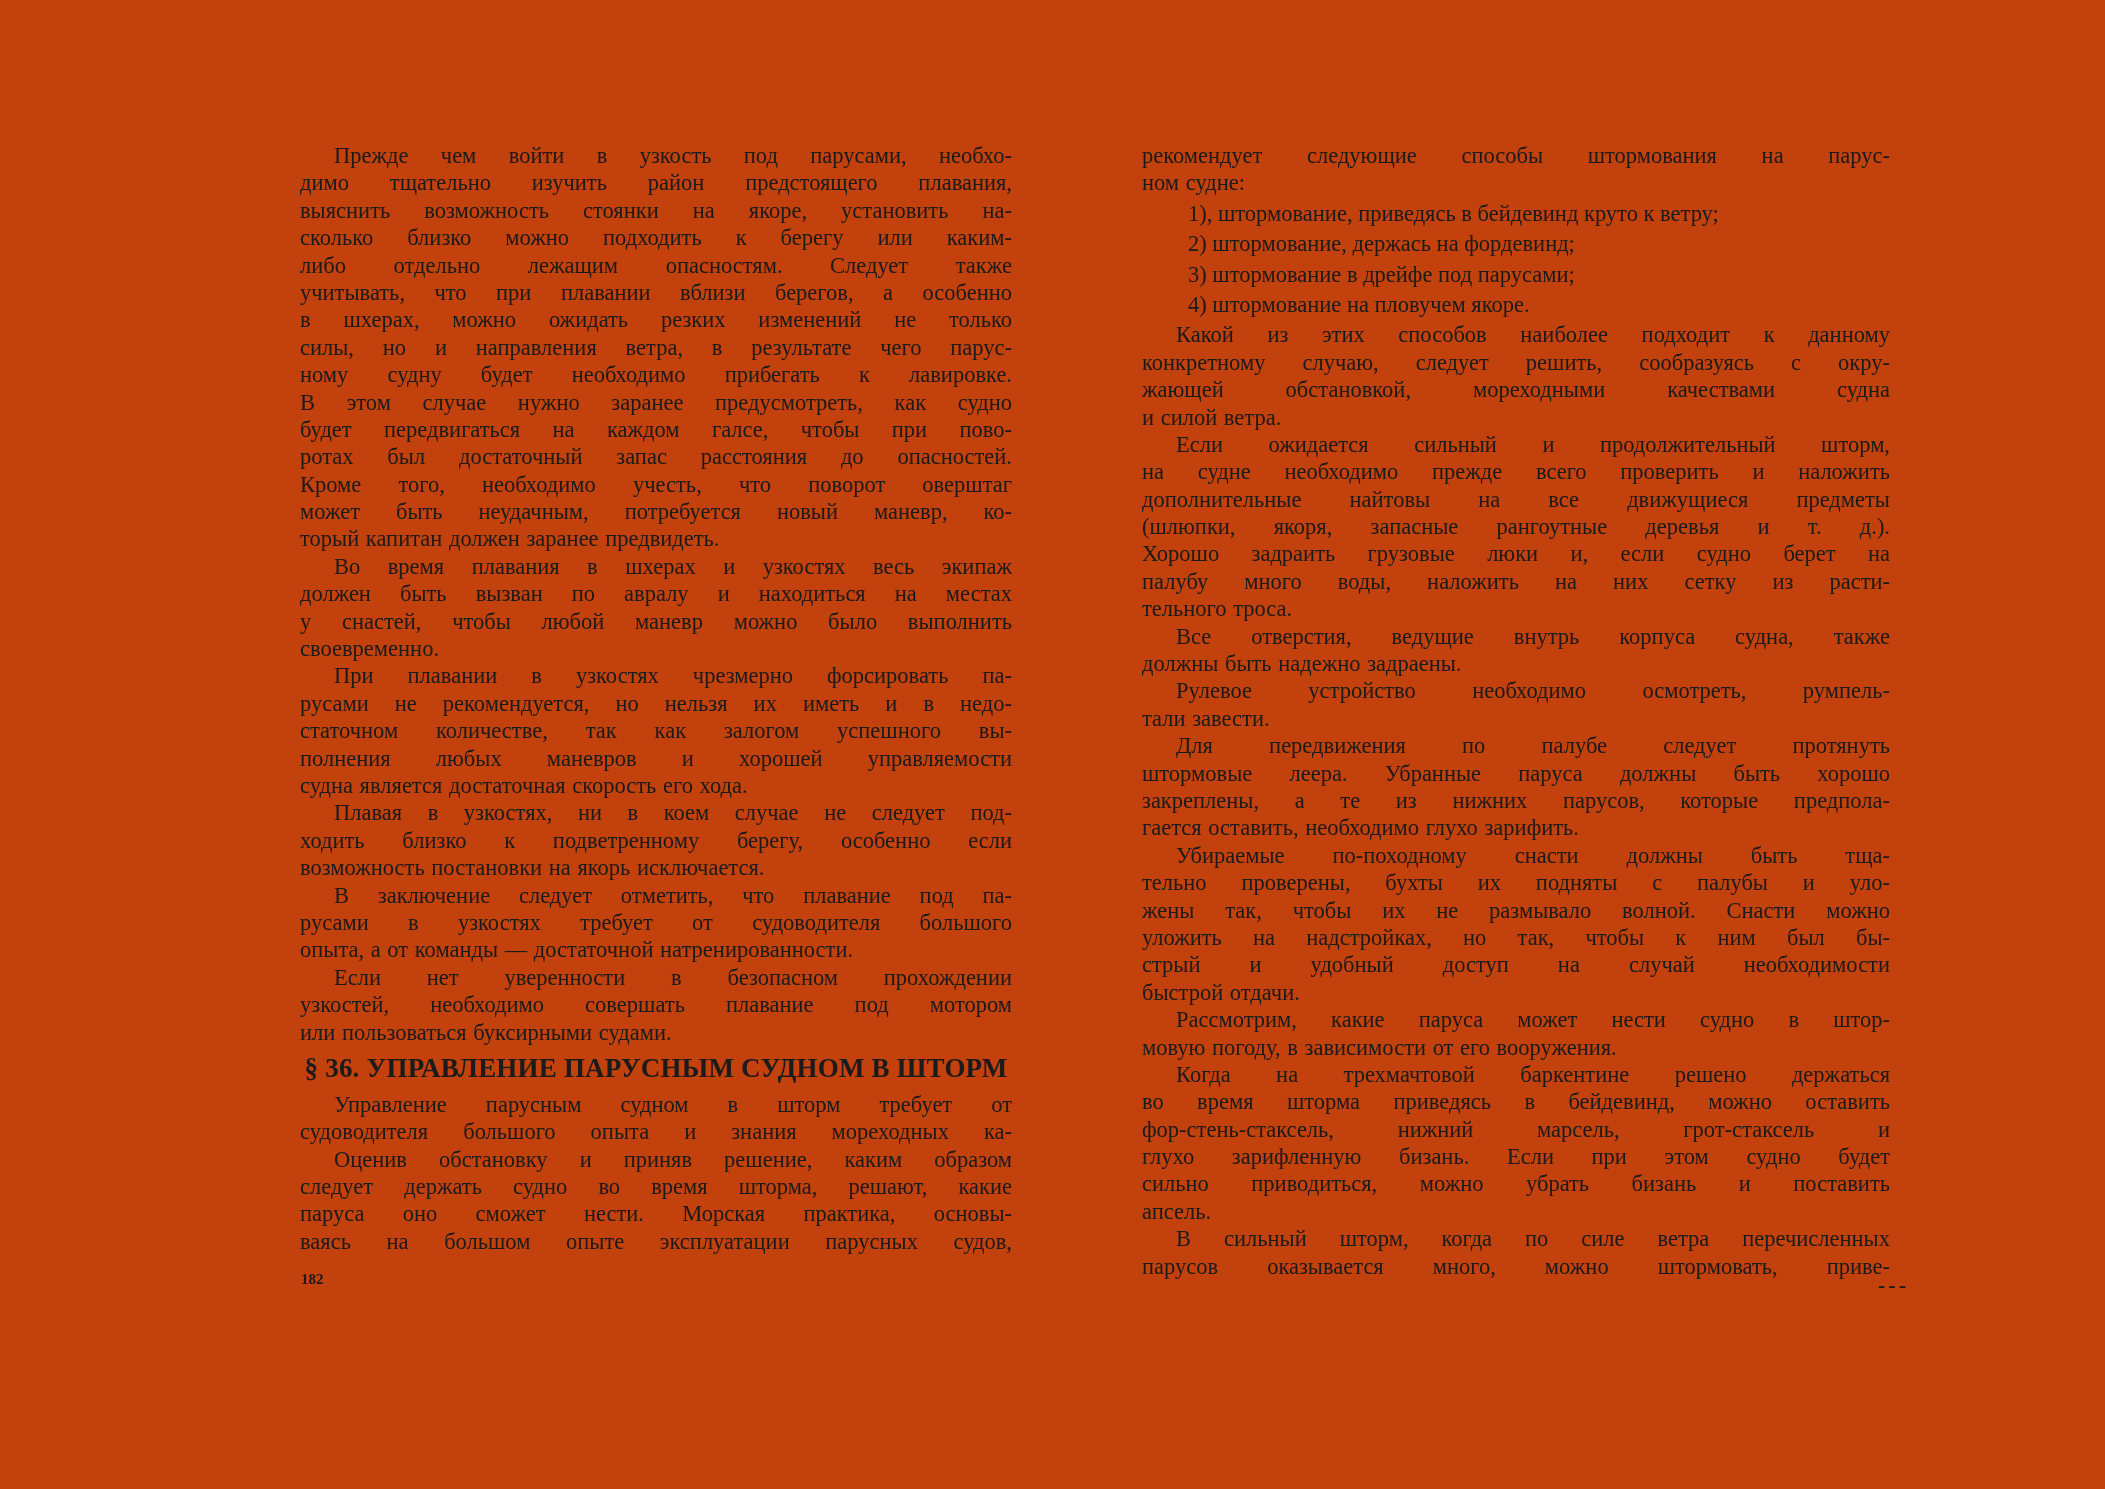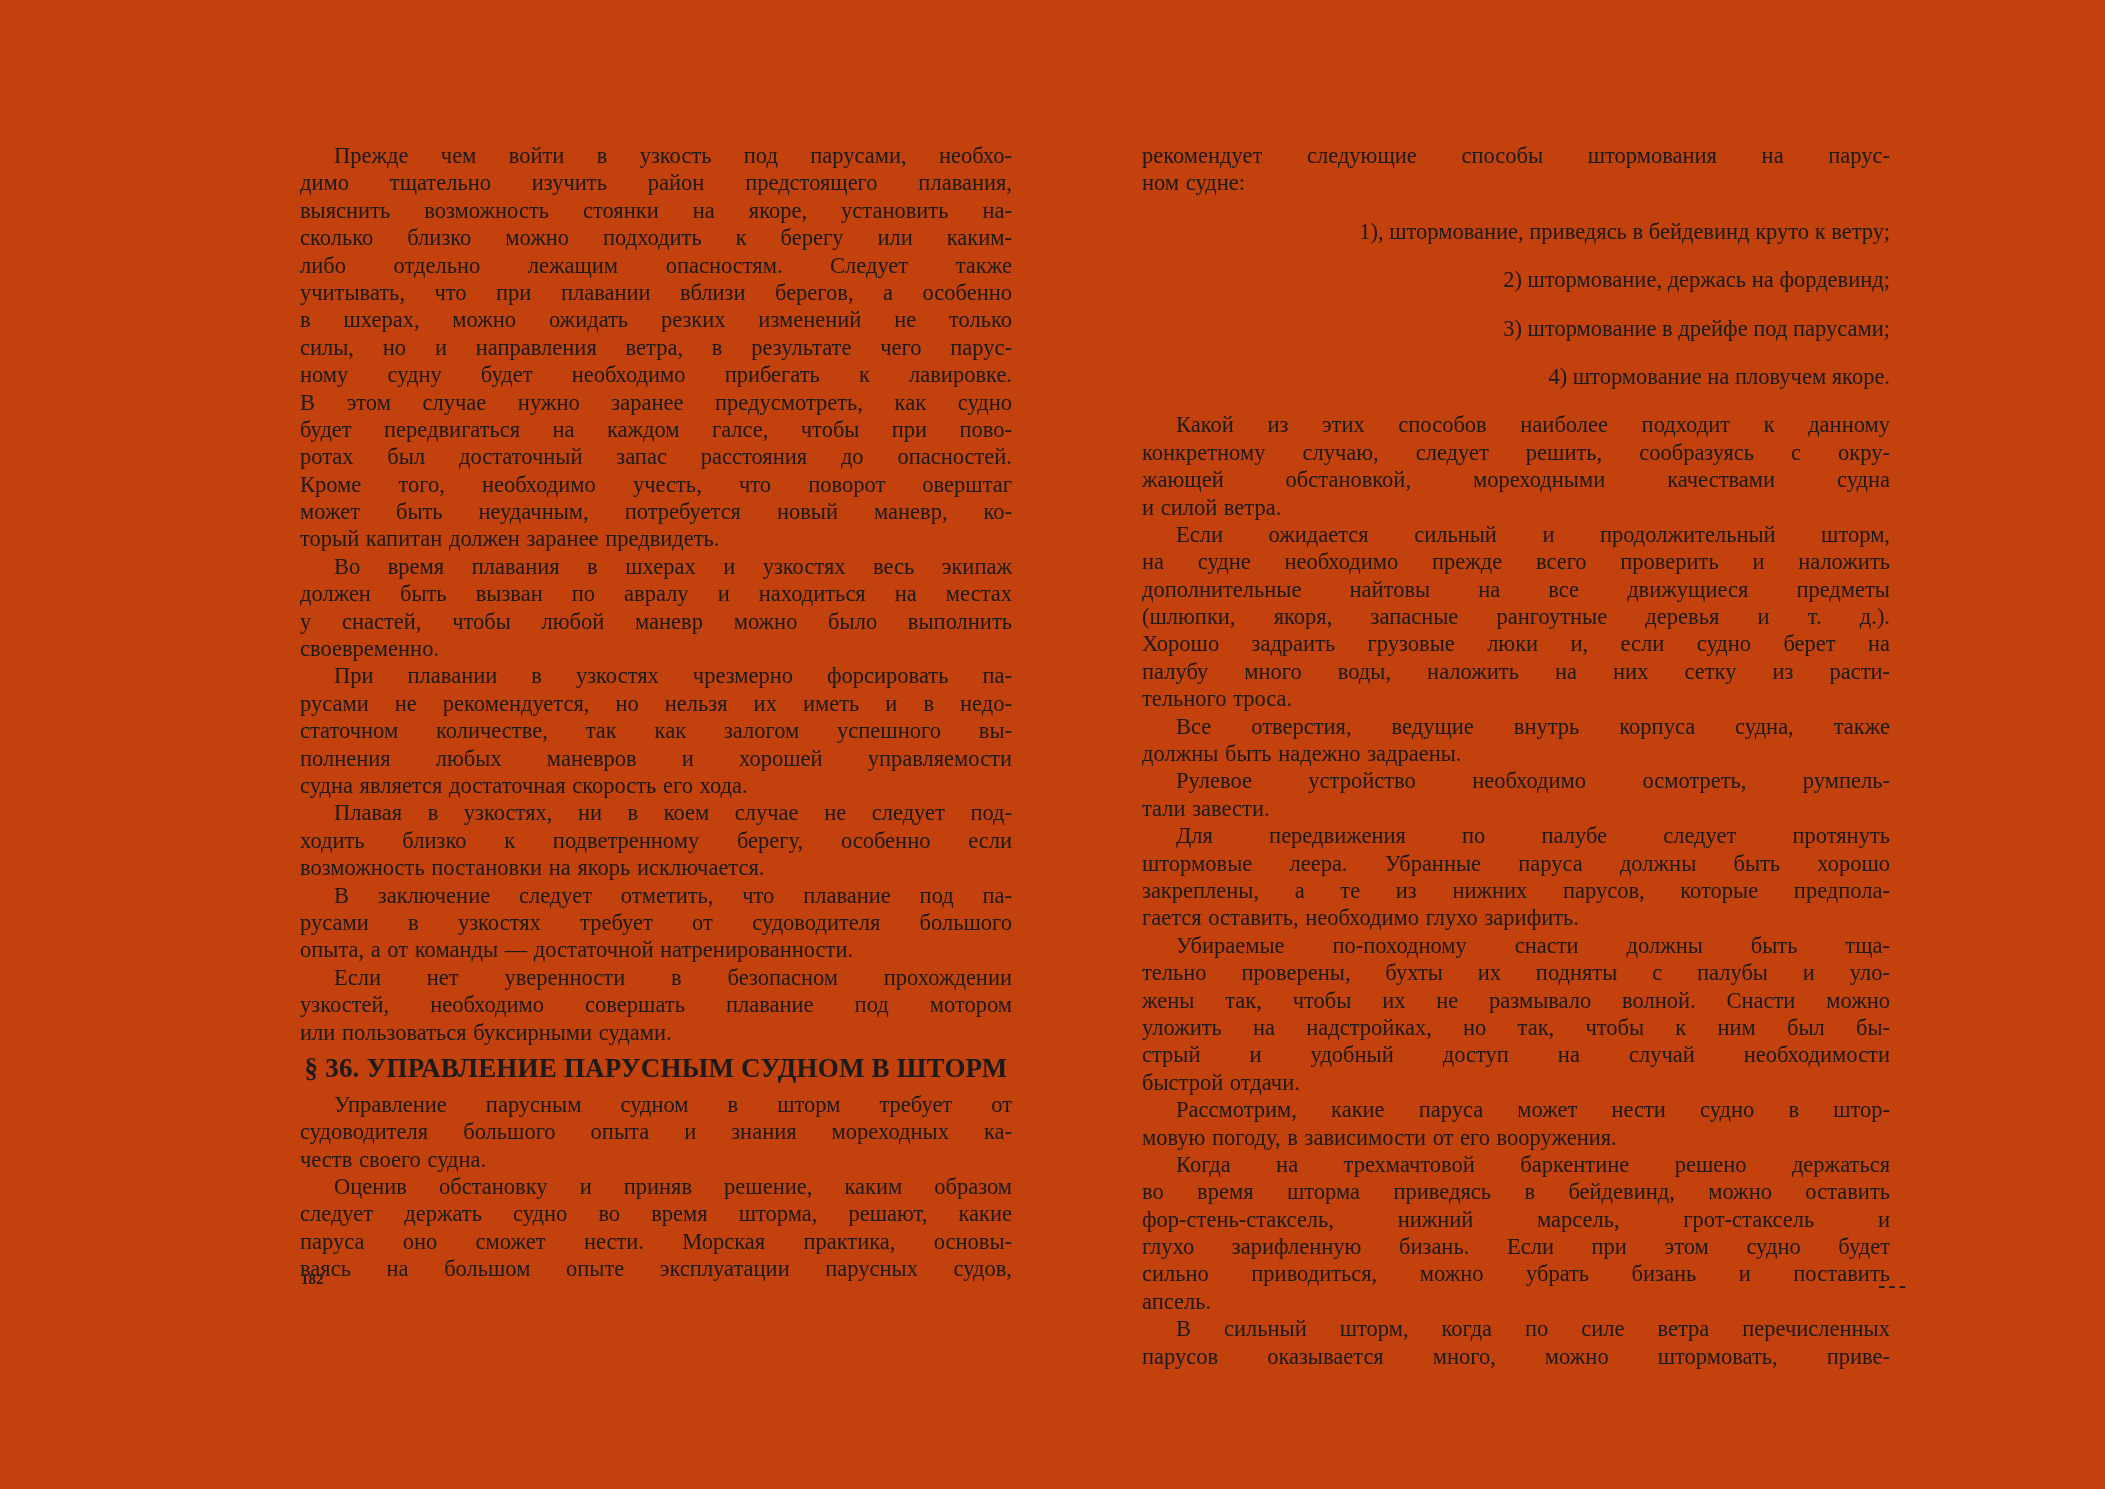--- a/index.html
+++ b/index.html
@@ -32,23 +32,22 @@
     height: 29px;
     overflow: hidden;
     margin: 9px 0 7px 0;
     letter-spacing: 0.2px;
     white-space: nowrap;
   }
   .list-item {
     height: 27.4px;
     overflow: hidden;
     padding-left: 46px;
-    margin: 21px 0;
+    margin: 3px 0;
     white-space: nowrap;
-    text-align: right;
   }
   .pagenum {
     position: absolute;
     left: 301px;
     top: 1271px;
     font-weight: bold;
     font-size: 15px;
   }
   .endmark {
     position: absolute;
@@ -106,21 +105,20 @@
       </div>
       <div class="para">
         <div class="line j indent">Если нет уверенности в безопасном прохождении</div>
         <div class="line j">узкостей, необходимо совершать плавание под мотором</div>
         <div class="line">или пользоваться буксирными судами.</div>
       </div>
       <div class="heading">§ 36. УПРАВЛЕНИЕ ПАРУСНЫМ СУДНОМ В ШТОРМ</div>
       <div class="para">
         <div class="line j indent">Управление парусным судном в шторм требует от</div>
         <div class="line j">судоводителя большого опыта и знания мореходных ка-</div>
-        <div class="line">честв своего судна.</div>
       </div>
       <div class="para">
         <div class="line j indent">Оценив обстановку и приняв решение, каким образом</div>
         <div class="line j">следует держать судно во время шторма, решают, какие</div>
         <div class="line j">паруса оно сможет нести. Морская практика, основы-</div>
         <div class="line j">ваясь на большом опыте эксплуатации парусных судов,</div>
       </div>
     </div>
   <div class="col right" id="right-col">
       <div class="para">

